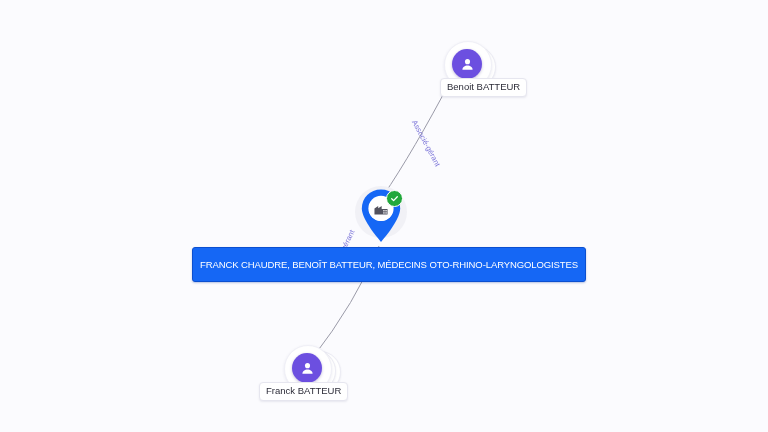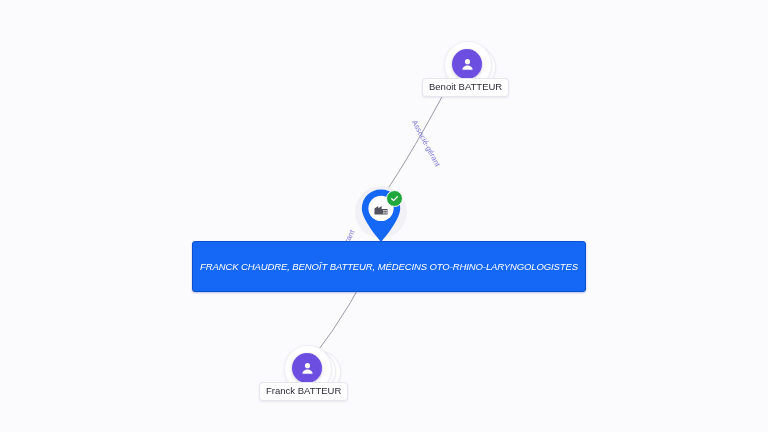--- a/index.html
+++ b/index.html
@@ -146,34 +146,33 @@
     border: 1.5px solid #ffffff;
     display: flex;
     align-items: center;
     justify-content: center;
   }
 
   
   #company-label-bar {
     position: absolute;
     left: 192px;
-    top: 241px;
+    top: 247px;
     height: 17px;
     display: flex;
     align-items: center;
     background: #1567f5;
     border: 1px solid #0b4fd0;
     border-radius: 3px;
     color: #ffffff;
     font-size: 9.5px;
     letter-spacing: -0.1px;
-    padding: 16px 7px;
+    padding: 8px 7px;
     white-space: nowrap;
     box-shadow: 0 1px 2px rgba(20,60,160,0.30);
-    font-style: italic;
   }
 </style>
 </head>
 <body>
 
 <div id="graph-canvas">
 
   <svg id="edge-layer" viewBox="0 0 768 432" xmlns="http://www.w3.org/2000/svg">
     <path d="M 383 196 Q 413 152 452 78" stroke="#9a9aa8" stroke-width="1" fill="none"></path>
     <path d="M 379 246 Q 356 302 311 360" stroke="#9a9aa8" stroke-width="1" fill="none"></path>
@@ -186,21 +185,21 @@
   <div class="person-node" style="left:437px; top:37px;">
     <div class="stack-circle" style="left:17px; top:9px;"></div>
     <div class="halo" style="left:7px; top:4px;"></div>
     <div class="avatar" style="left:15px; top:12px;">
       <svg width="17" height="17" viewBox="0 0 24 24" fill="#ffffff">
         <circle cx="12" cy="8" r="3.6"></circle>
         <path d="M4.8 19.5c0-3.8 3.3-6.1 7.2-6.1s7.2 2.3 7.2 6.1z"></path>
       </svg>
     </div>
   </div>
-  <div class="node-label" style="left:422px; top:78px;">Benoit BATTEUR</div>
+  <div class="node-label" style="left:440px; top:78px;">Benoit BATTEUR</div>
 
   <div class="person-node" style="left:277px; top:341px;">
     <div class="stack-circle" style="left:22px; top:10px;"></div>
     <div class="stack-circle" style="left:17px; top:9px;"></div>
     <div class="halo" style="left:7px; top:4px;"></div>
     <div class="avatar" style="left:15px; top:12px;">
       <svg width="17" height="17" viewBox="0 0 24 24" fill="#ffffff">
         <circle cx="12" cy="8" r="3.6"></circle>
         <path d="M4.8 19.5c0-3.8 3.3-6.1 7.2-6.1s7.2 2.3 7.2 6.1z"></path>
       </svg>

